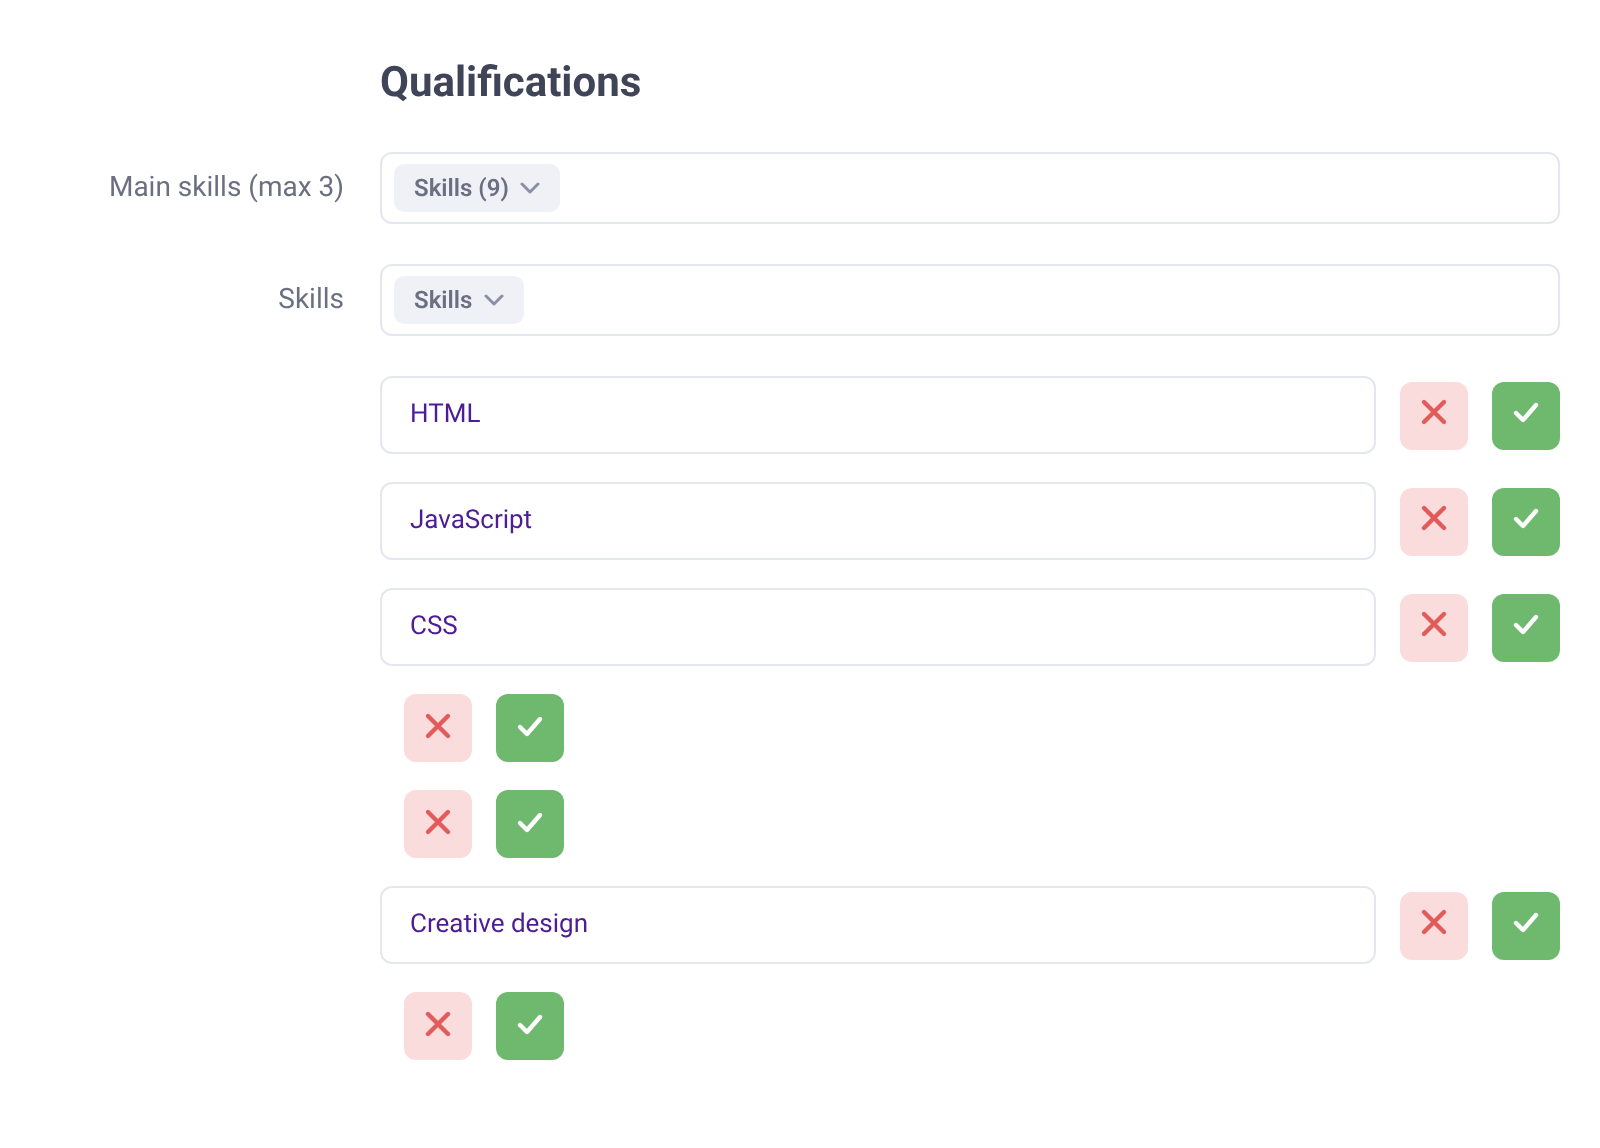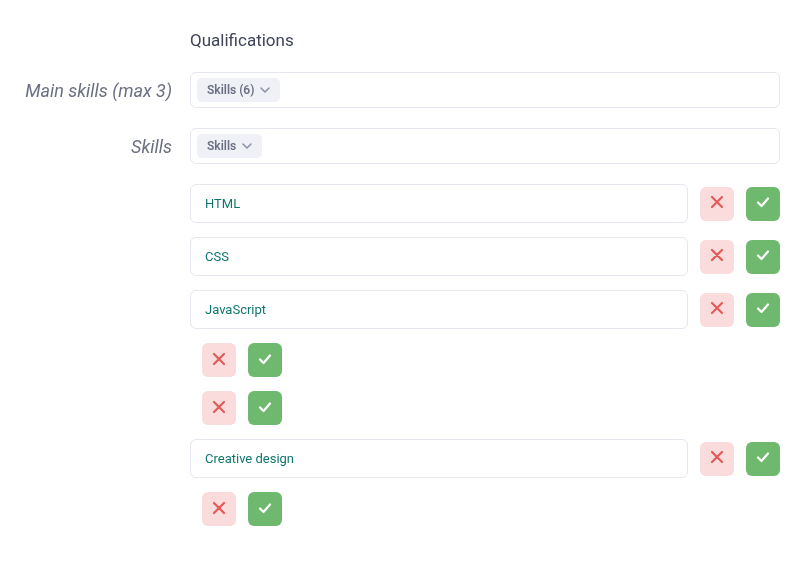--- a/index.html
+++ b/index.html
@@ -6,38 +6,37 @@
     body {
       font-family: -apple-system, BlinkMacSystemFont, "Segoe UI", Roboto, sans-serif;
       background: #ffffff;
       width: 800px;
       height: 574px;
       overflow: hidden;
       color: #555a70;
     }
     .container { padding: 30px 20px 20px 20px; }
     .section-title {
-      font-size: 17px;
-      font-weight: 400;
+      font-size: 21px;
+      font-weight: 700;
       color: #3f4458;
       margin-left: 170px;
       margin-bottom: 22px;
     }
     .field-row {
       display: flex;
       align-items: center;
       margin-bottom: 20px;
     }
     .field-label {
       width: 170px;
       text-align: right;
       padding-right: 18px;
-      font-size: 18px;
+      font-size: 14px;
       color: #6b6f82;
-      font-style: italic;
     }
     .dropdown-container {
       flex: 1;
       max-width: 590px;
       border: 1px solid #e5e7ef;
       border-radius: 6px;
       padding: 5px 6px;
       background: #fff;
     }
     .dropdown-pill {
@@ -63,21 +62,21 @@
       margin-left: 170px;
       margin-bottom: 14px;
       max-width: 610px;
     }
     .skill-input {
       flex: 1;
       border: 1px solid #e5e7ef;
       border-radius: 6px;
       padding: 11px 14px;
       font-size: 13px;
-      color: #0f766e;
+      color: #4c1d95;
       font-family: inherit;
       background: #fff;
     }
     .action-btn {
       width: 34px;
       height: 34px;
       border-radius: 6px;
       border: none;
       margin-left: 12px;
       display: inline-flex;
@@ -91,21 +90,21 @@
 </head>
 <body>
 
 <div class="container">
   <h2 class="section-title">Qualifications</h2>
 
   <div class="field-row">
     <div class="field-label">Main skills (max 3)</div>
     <div class="dropdown-container">
       <button class="dropdown-pill">
-        <span>Skills (6)</span>
+        <span>Skills (9)</span>
         <span class="chev">
           <svg width="10" height="10" viewBox="0 0 10 10">
               <path d="M1 3 L5 7 L9 3" stroke="#8a8fa6" stroke-width="1.5" fill="none" stroke-linecap="round" stroke-linejoin="round"></path>
             </svg>
         </span>
       </button>
     </div>
   </div>
 
   <div class="field-row">
@@ -130,34 +129,34 @@
               <path d="M3 3 L13 13 M13 3 L3 13" stroke="#e25b5b" stroke-width="2.2" stroke-linecap="round"></path>
             </svg></span>
         </button>
         <button class="action-btn accept-btn">
           <span><svg width="16" height="16" viewBox="0 0 16 16">
               <path d="M3 8.5 L6.5 12 L13 4.5" stroke="#ffffff" stroke-width="2.2" fill="none" stroke-linecap="round" stroke-linejoin="round"></path>
             </svg></span>
         </button>
       </div>
       <div class="skill-row">
+        <input class="skill-input" type="text" value="JavaScript" style="">
+        <button class="action-btn reject-btn">
+          <span><svg width="16" height="16" viewBox="0 0 16 16">
+              <path d="M3 3 L13 13 M13 3 L3 13" stroke="#e25b5b" stroke-width="2.2" stroke-linecap="round"></path>
+            </svg></span>
+        </button>
+        <button class="action-btn accept-btn">
+          <span><svg width="16" height="16" viewBox="0 0 16 16">
+              <path d="M3 8.5 L6.5 12 L13 4.5" stroke="#ffffff" stroke-width="2.2" fill="none" stroke-linecap="round" stroke-linejoin="round"></path>
+            </svg></span>
+        </button>
+      </div>
+      <div class="skill-row">
         <input class="skill-input" type="text" value="CSS" style="">
-        <button class="action-btn reject-btn">
-          <span><svg width="16" height="16" viewBox="0 0 16 16">
-              <path d="M3 3 L13 13 M13 3 L3 13" stroke="#e25b5b" stroke-width="2.2" stroke-linecap="round"></path>
-            </svg></span>
-        </button>
-        <button class="action-btn accept-btn">
-          <span><svg width="16" height="16" viewBox="0 0 16 16">
-              <path d="M3 8.5 L6.5 12 L13 4.5" stroke="#ffffff" stroke-width="2.2" fill="none" stroke-linecap="round" stroke-linejoin="round"></path>
-            </svg></span>
-        </button>
-      </div>
-      <div class="skill-row">
-        <input class="skill-input" type="text" value="JavaScript" style="">
         <button class="action-btn reject-btn">
           <span><svg width="16" height="16" viewBox="0 0 16 16">
               <path d="M3 3 L13 13 M13 3 L3 13" stroke="#e25b5b" stroke-width="2.2" stroke-linecap="round"></path>
             </svg></span>
         </button>
         <button class="action-btn accept-btn">
           <span><svg width="16" height="16" viewBox="0 0 16 16">
               <path d="M3 8.5 L6.5 12 L13 4.5" stroke="#ffffff" stroke-width="2.2" fill="none" stroke-linecap="round" stroke-linejoin="round"></path>
             </svg></span>
         </button>

